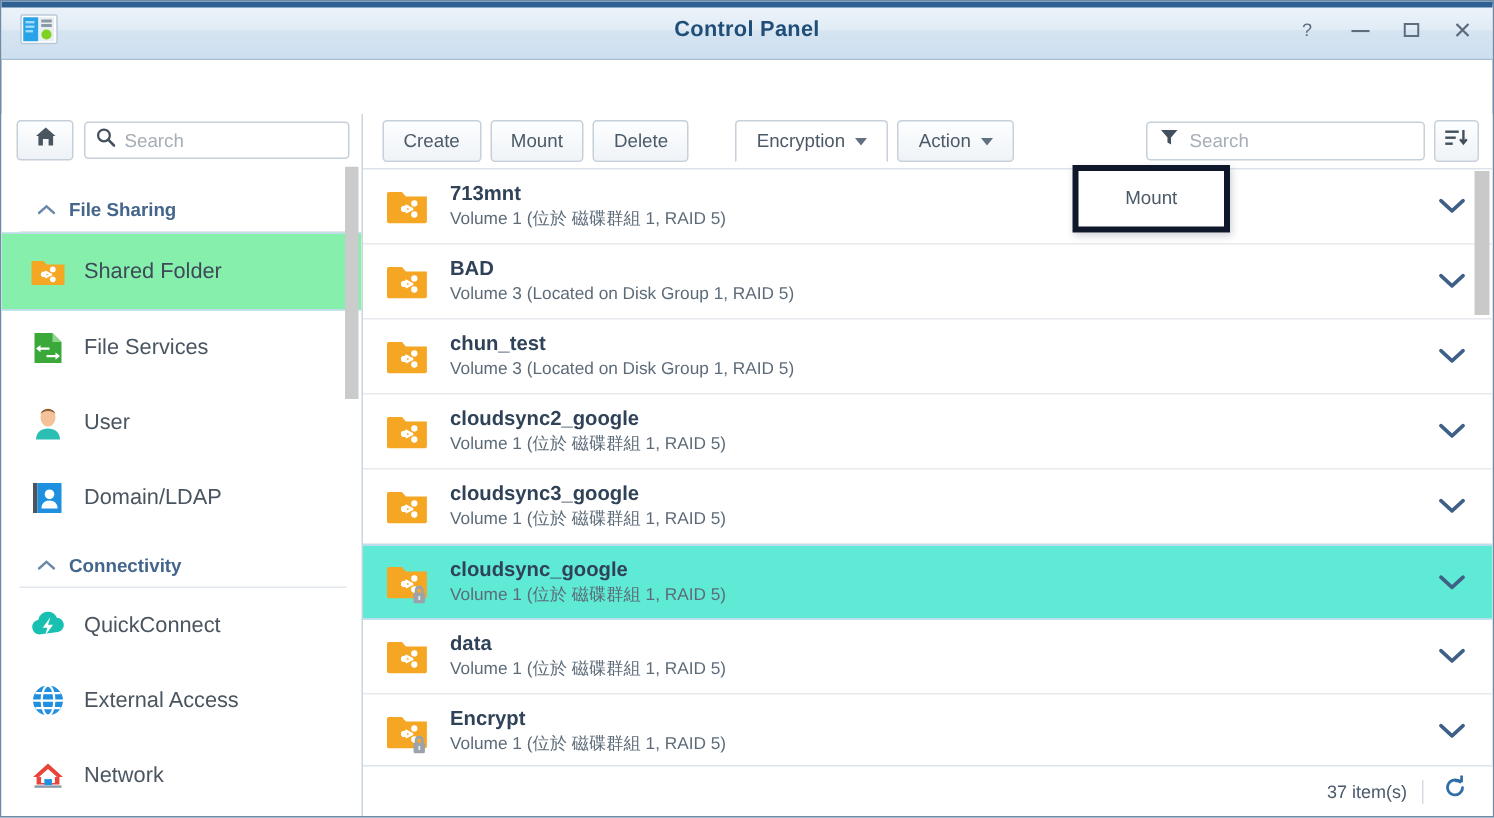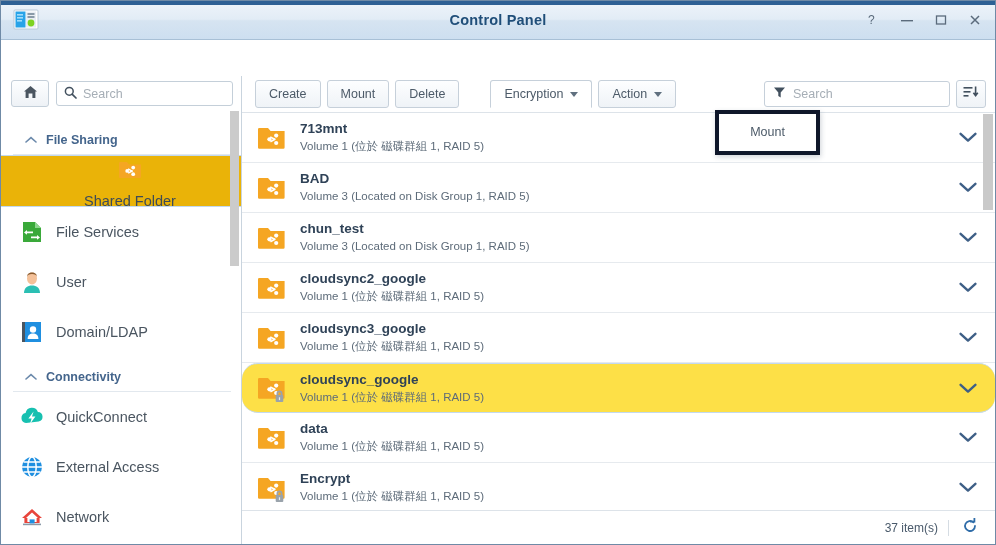--- a/index.html
+++ b/index.html
@@ -94,25 +94,24 @@
     cursor: pointer;
   }
   .group-head.gh2 { margin-top: 6px; }
   .side-item {
     display: flex; align-items: center; gap: 11px;
     height: 50px; padding-left: 18px;
     color: #4a5560; font-size: 14.5px;
     cursor: pointer;
   }
   .side-item.active {
-    background: #eab308;
+    background: #86efac;
     border-top: 1px solid #c2d9ef;
     border-bottom: 1px solid #c2d9ef;
     color: #3d4b58;
-    flex-direction: column;
   }
   .side-icon { width: 26px; height: 26px; flex: 0 0 26px; position: relative; }
   .side-scroll {
     position: absolute; right: 2px; top: 0px;
     width: 9px; height: 155px;
     background: #cbcbcb; border-radius: 0px;
     cursor: pointer;
   }
 
   
@@ -180,24 +179,23 @@
     overflow: hidden;
   }
   .row {
     height: 50px; box-sizing: border-box;
     border-bottom: 1px solid #e6eaee;
     display: flex; align-items: center;
     padding: 0 0 0 14px;
     cursor: pointer; position: relative;
   }
   .row.selected {
-    background: #fde047;
+    background: #5eead4;
     border-top: 1px solid #c3d9ef;
     border-bottom: 1px solid #c3d9ef;
-    border-radius: 16px;
   }
   .row-icon { width: 34px; height: 30px; flex: 0 0 34px; margin-right: 10px; position: relative; }
   .row-text { flex: 1; min-width: 0; }
   .row-title {
     font-size: 13.5px; font-weight: bold; color: #2f4257;
     line-height: 16px; white-space: nowrap; overflow: hidden; text-overflow: ellipsis;
   }
   .row-sub {
     font-size: 11.5px; color: #5d6b79; line-height: 16px; margin-top: 1px;
     white-space: nowrap; overflow: hidden; text-overflow: ellipsis;

